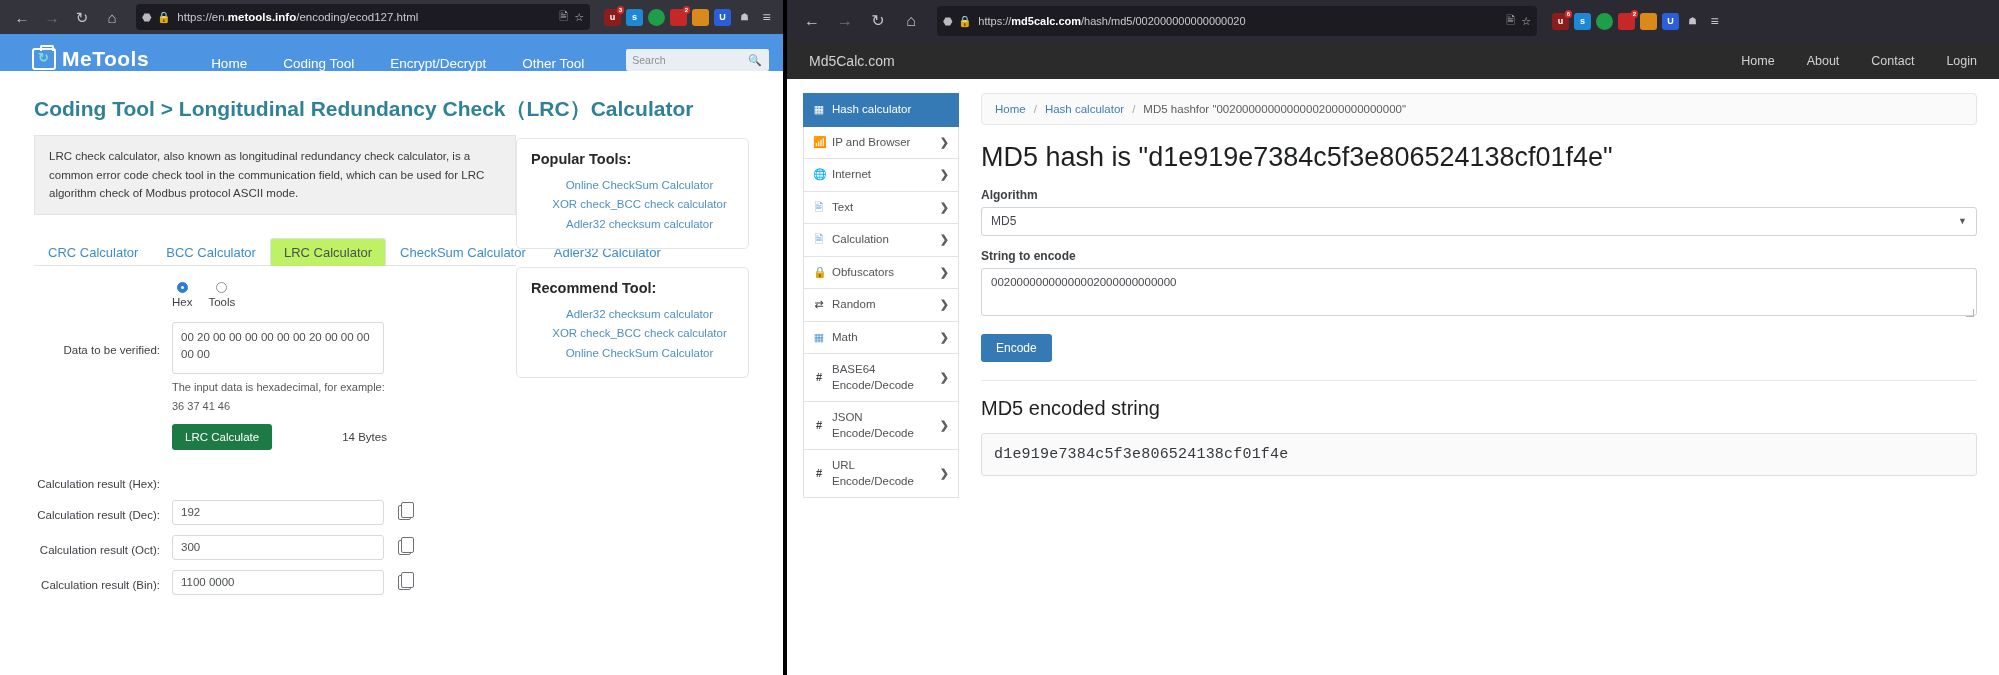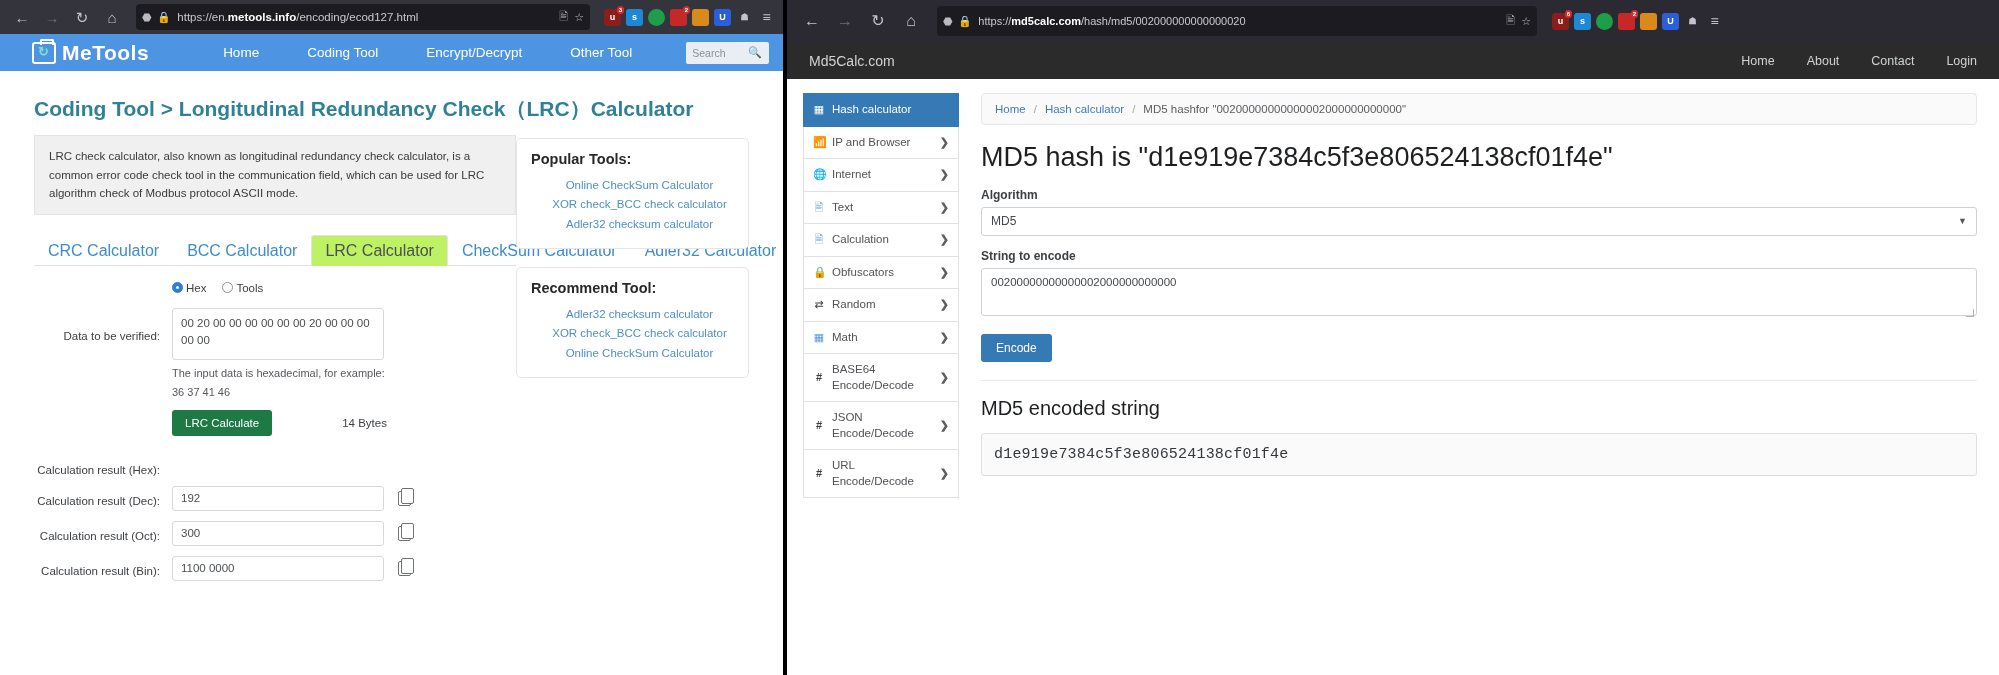--- a/index.html
+++ b/index.html
@@ -72,23 +72,23 @@
     background: #d32f2f; color: #fff;
     font-size: 6px; border-radius: 6px;
     padding: 0 2px; line-height: 8px;
   }
 
   
   .mt-nav {
     height: 37px;
     background: #4d94e3;
     display: flex;
-    align-items: center;
+    align-items: flex-end;
     padding: 0 14px;
-    gap: 16px;
+    gap: 4px;
   }
   .mt-logo {
     display: flex; align-items: center; gap: 6px;
     color: #fff;
     font-size: 21px;
     font-weight: bold;
     letter-spacing: .5px;
     margin-right: 42px;
     margin-left: 18px;
   }
@@ -158,21 +158,21 @@
   }
 
   .tabs {
     display: flex;
     align-items: flex-end;
     margin-top: 22px;
     border-bottom: 1px solid #dfe3e6;
     height: 29px;
   }
   .tab {
-    font-size: 16px;
+    font-size: 13px;
     color: #3e8dc9;
     padding: 6px 13px;
     line-height: 1;
     border: 1px solid transparent;
     border-bottom: none;
     cursor: pointer;
     white-space: nowrap;
   }
   .tab.active {
     color: #4b4f54;
@@ -188,21 +188,21 @@
   .flabel {
     width: 138px; flex: 0 0 138px;
     text-align: right;
     padding-right: 12px;
     padding-top: 6px;
     color: #3d4145;
     font-size: 11.5px;
   }
   .fctl { flex: 1; }
   .radios { display: flex; align-items: center; gap: 16px; padding-bottom: 4px; }
-  .radio { display: flex; align-items: center; gap: 3px; font-size: 11.5px; color: #3d4145; cursor: pointer; }
+  .radio { display: flex; align-items: center; gap: 3px; font-size: 11.5px; color: #3d4145; cursor: pointer; flex-direction: column; }
   .rdot {
     width: 11px; height: 11px;
     border-radius: 50%;
     border: 1px solid #8d9296;
     display: inline-block;
     background: #fff;
     position: relative;
   }
   .rdot.on { background: #2e7fd4; border-color: #2e7fd4; }
   .rdot.on:after {

